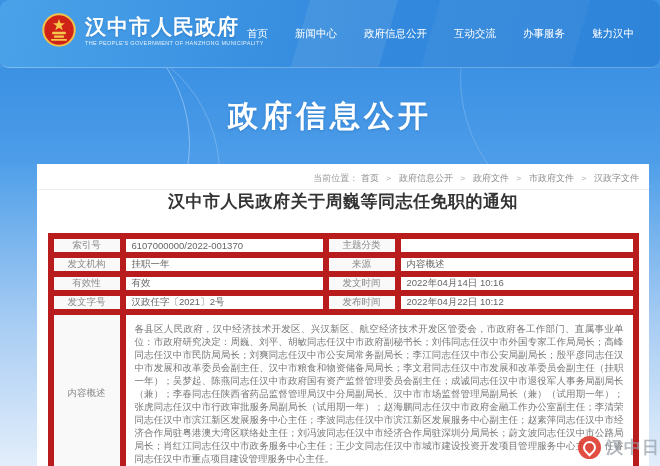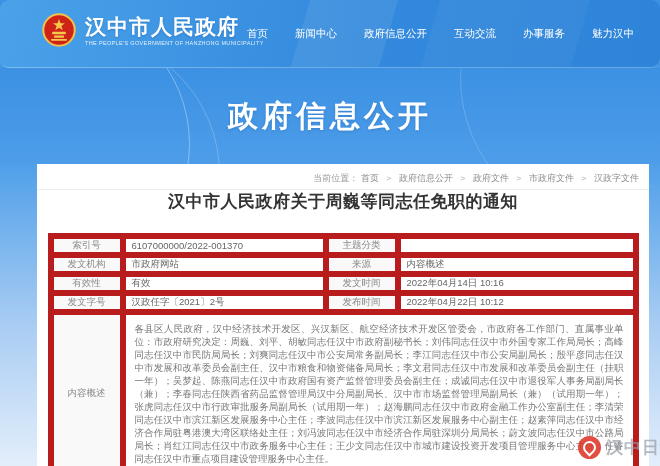--- a/index.html
+++ b/index.html
@@ -130,21 +130,21 @@
       </colgroup>
     <tbody>
         <tr>
       <td class="lbl">索引号</td>
       <td class="val">6107000000/2022-001370</td>
       <td class="lbl">主题分类</td>
       <td class="val"></td>
     </tr>
     <tr>
       <td class="lbl">发文机构</td>
-      <td class="val">市政府网站</td>
+      <td class="val">挂职一年</td>
       <td class="lbl">来源</td>
       <td class="val">内容概述</td>
     </tr>
     <tr>
       <td class="lbl">有效性</td>
       <td class="val">有效</td>
       <td class="lbl">发文时间</td>
       <td class="val">2022年04月14日 10:16</td>
     </tr>
     <tr>

